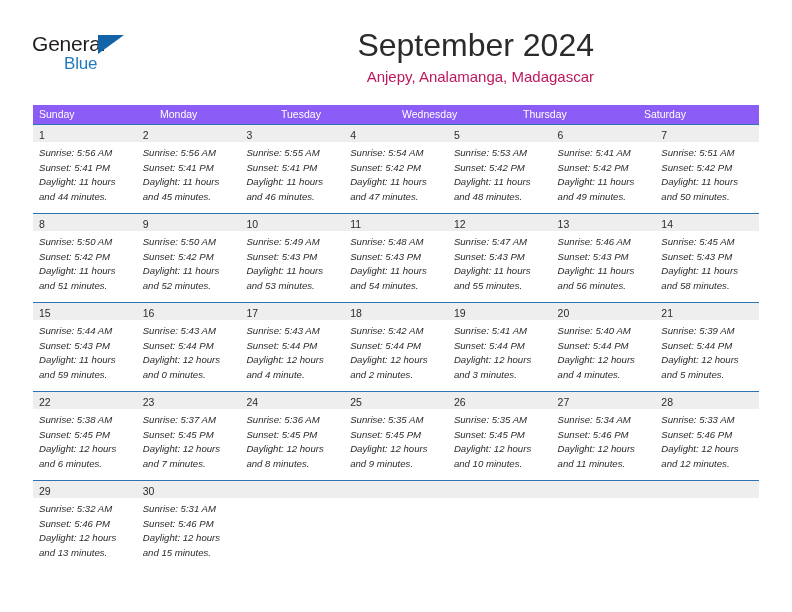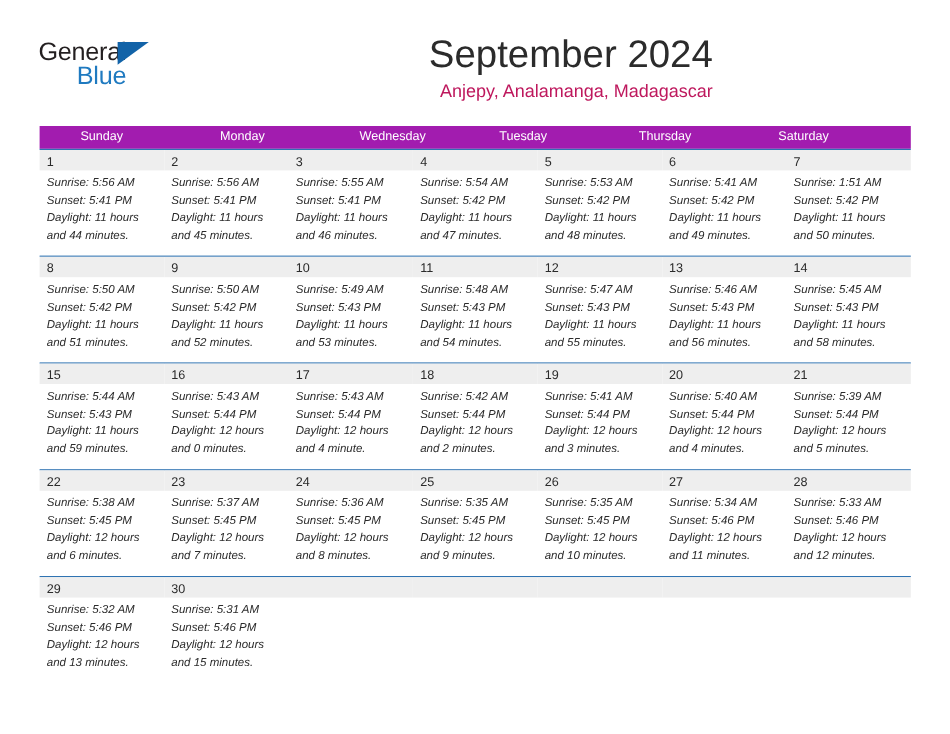--- a/index.html
+++ b/index.html
@@ -43,21 +43,21 @@
     font-size: 21px;
     letter-spacing: -0.2px;
     color: #231f20;
     line-height: 24px;
     font-family: "Liberation Sans", sans-serif;
   }
   .logo-blue {
     position: absolute;
     left: 32px;
     top: 20px;
-    font-size: 21px;
+    font-size: 17px;
     letter-spacing: -0.2px;
     color: #1f7ac0;
     line-height: 24px;
   }
   .logo-tri {
     position: absolute;
     left: 66px;
     top: 3px;
     width: 0;
     height: 0;
@@ -88,23 +88,22 @@
 
   
   .calendar {
     position: absolute;
     left: 33px;
     top: 105px;
     width: 726px;
   }
   .weekdays {
     display: flex;
-    background: #a21caf;
+    background: #8b5cf6;
     height: 19px;
-    padding-left: 28px;
   }
   .weekday {
     flex: 1 1 0;
     color: #ffffff;
     font-size: 10.5px;
     line-height: 19px;
     padding-left: 6px;
     box-sizing: border-box;
     white-space: nowrap;
   }
@@ -165,22 +164,22 @@
       <div class="cal-subtitle">Anjepy, Analamanga, Madagascar</div>
     </div>
 
   </div>
 
   <div class="calendar">
 
     <div class="weekdays">
       <div class="weekday">Sunday</div>
       <div class="weekday">Monday</div>
+      <div class="weekday">Tuesday</div>
       <div class="weekday">Wednesday</div>
-      <div class="weekday">Tuesday</div>
       <div class="weekday">Thursday</div>
       <div class="weekday">Saturday</div>
     </div>
 
     <div class="week">
       <div class="day">
         <div class="day-num-band"><span class="day-num">1</span></div>
         <div class="day-info">
           <div class="info-line">Sunrise: 5:56 AM</div>
           <div class="info-line">Sunset: 5:41 PM</div>
@@ -229,21 +228,21 @@
         <div class="day-info">
           <div class="info-line">Sunrise: 5:41 AM</div>
           <div class="info-line">Sunset: 5:42 PM</div>
           <div class="info-line">Daylight: 11 hours</div>
           <div class="info-line">and 49 minutes.</div>
         </div>
       </div>
       <div class="day">
         <div class="day-num-band"><span class="day-num">7</span></div>
         <div class="day-info">
-          <div class="info-line">Sunrise: 1:51 AM</div>
+          <div class="info-line">Sunrise: 5:51 AM</div>
           <div class="info-line">Sunset: 5:42 PM</div>
           <div class="info-line">Daylight: 11 hours</div>
           <div class="info-line">and 50 minutes.</div>
         </div>
       </div>
     </div>
 
     <div class="week">
       <div class="day">
         <div class="day-num-band"><span class="day-num">8</span></div>

